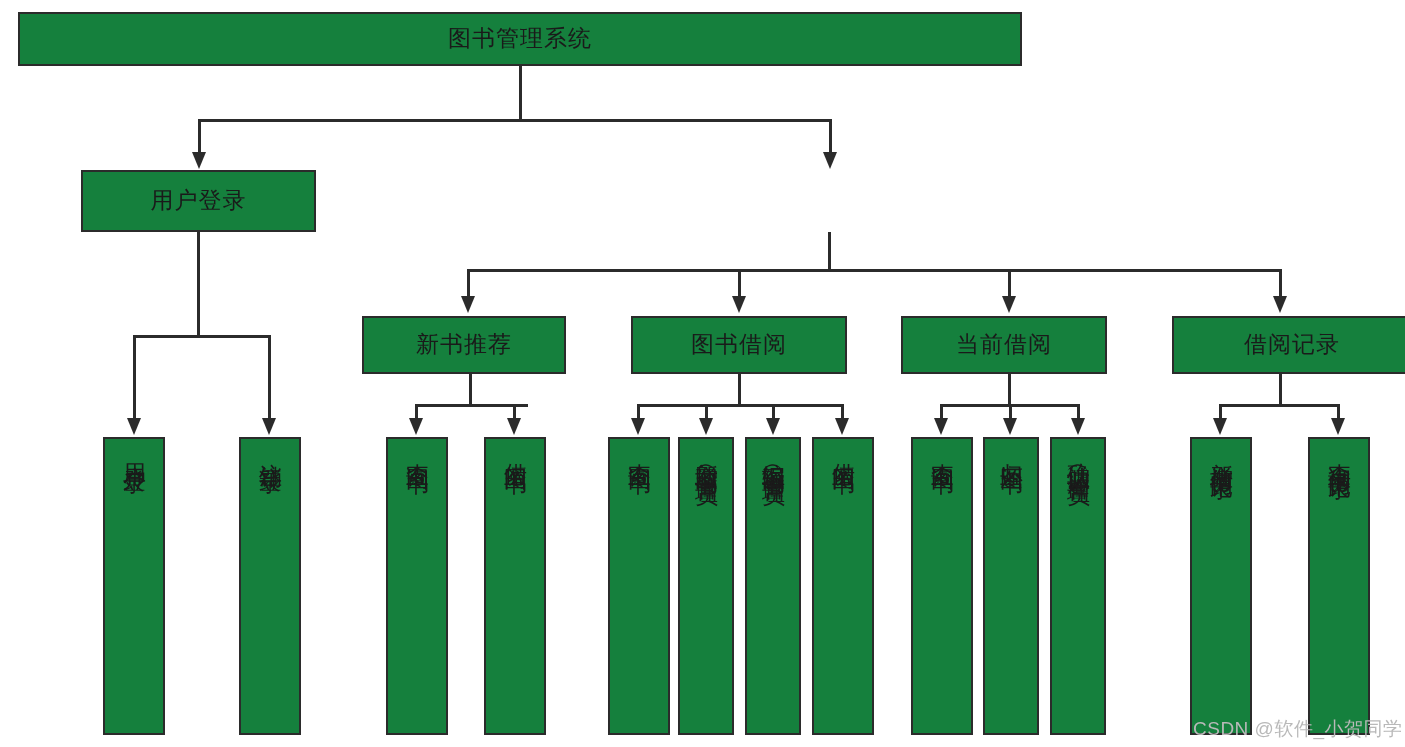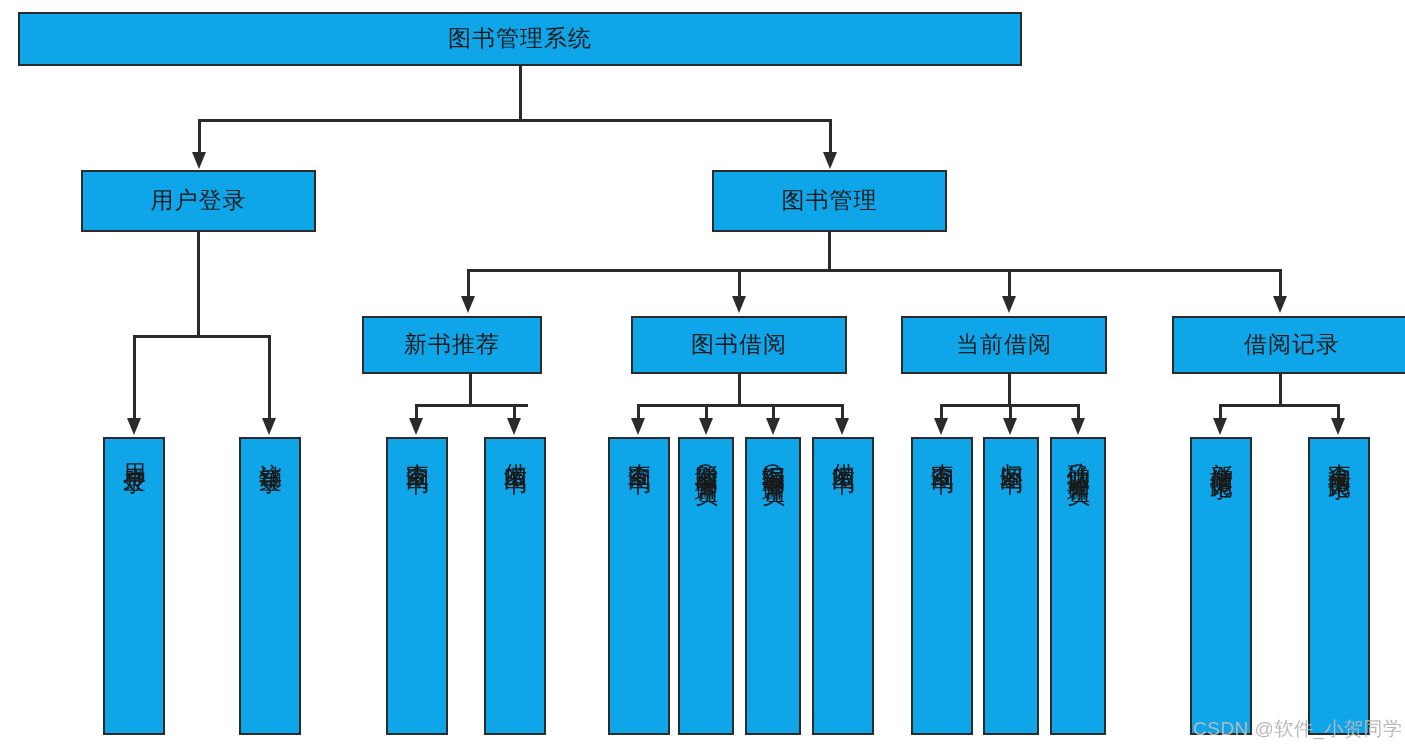--- a/index.html
+++ b/index.html
@@ -16,21 +16,21 @@
     width: 1405px;
     height: 747px;
     background: #ffffff;
     overflow: hidden;
   }
 
   
   .node {
     position: absolute;
     box-sizing: border-box;
-    background: #0ea5e9;
+    background: #15803d;
     border: 2.5px solid #2b2b2b;
     display: flex;
     align-items: center;
     justify-content: center;
     color: #1a1a1a;
   }
   .node.horiz {
     font-size: 23px;
     letter-spacing: 1px;
     line-height: 1.2;
@@ -96,23 +96,20 @@
   <div class="lineV" style="left:198px; top:119px; height:36px;"></div>
   <div class="arrow" style="left:192px; top:152px;"></div>
 
   <div class="lineV" style="left:829px; top:119px; height:36px;"></div>
   <div class="arrow" style="left:823px; top:152px;"></div>
 
   <div class="node horiz" style="left:81px; top:170px; width:235px; height:62px;">
     <span>用户登录</span>
   </div>
 
-  <div class="node horiz" style="left:712px; top:170px; width:235px; height:62px;">
-    <span>图书管理</span>
-  </div>
 
   <div class="lineV" style="left:197px; top:232px; height:104px;"></div>
   <div class="lineH" style="left:133px; top:335px; width:137px;"></div>
   <div class="lineV" style="left:133px; top:335px; height:86px;"></div>
   <div class="arrow" style="left:127px; top:418px;"></div>
   <div class="lineV" style="left:268px; top:335px; height:86px;"></div>
   <div class="arrow" style="left:262px; top:418px;"></div>
 
   <div class="lineV" style="left:828px; top:232px; height:39px;"></div>
   <div class="lineH" style="left:467px; top:269px; width:814px;"></div>
@@ -122,21 +119,21 @@
 
   <div class="lineV" style="left:738px; top:269px; height:30px;"></div>
   <div class="arrow" style="left:732px; top:296px;"></div>
 
   <div class="lineV" style="left:1008px; top:269px; height:30px;"></div>
   <div class="arrow" style="left:1002px; top:296px;"></div>
 
   <div class="lineV" style="left:1279px; top:269px; height:30px;"></div>
   <div class="arrow" style="left:1273px; top:296px;"></div>
 
-  <div class="node horiz" style="left:362px; top:316px; width:180px; height:58px;">
+  <div class="node horiz" style="left:362px; top:316px; width:204px; height:58px;">
     <span>新书推荐</span>
   </div>
 
   <div class="node horiz" style="left:631px; top:316px; width:216px; height:58px;">
     <span>图书借阅</span>
   </div>
 
   <div class="node horiz" style="left:901px; top:316px; width:206px; height:58px;">
     <span>当前借阅</span>
   </div>

